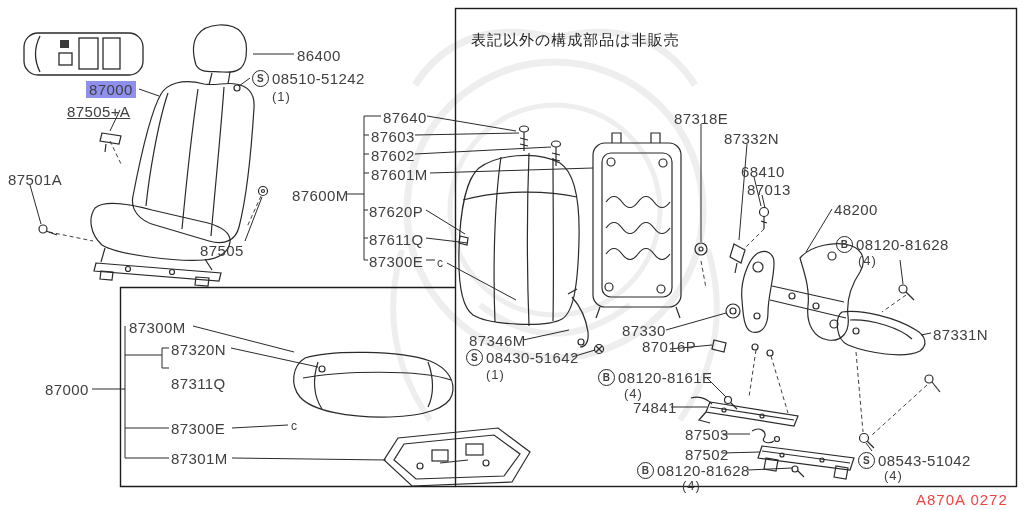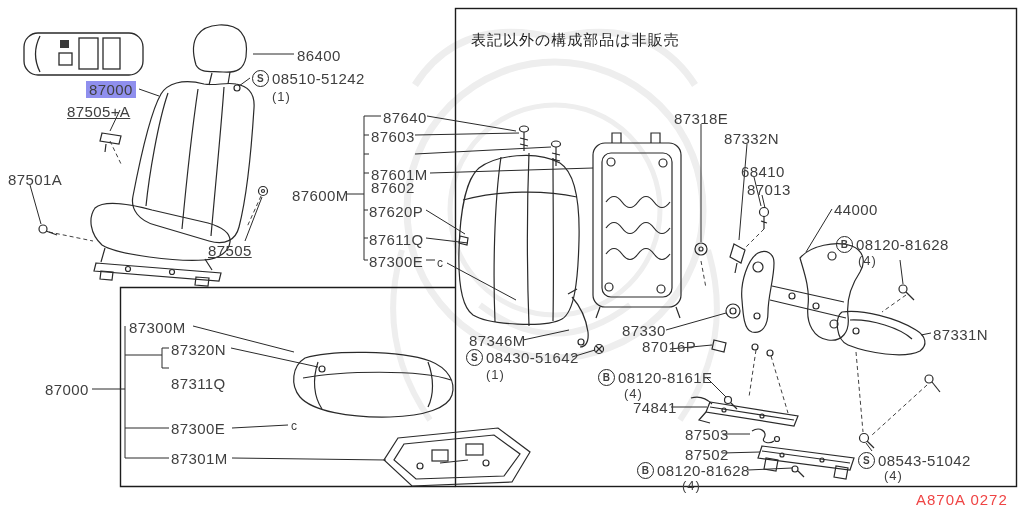--- a/index.html
+++ b/index.html
@@ -265,33 +265,33 @@
       </div>
       <div class="part-label highlighted" style="left: 86px; top: 81px; background: rgb(143, 143, 238);">
         <span>87000</span>
       </div>
       <div class="part-label" style="left: 67px; top: 103px; text-decoration: underline;">
         <span>87505+A</span>
       </div>
       <div class="part-label" style="left: 8px; top: 171px;">
         <span>87501A</span>
       </div>
-      <div class="part-label" style="left: 208px; top: 242px; text-decoration: underline;">
+      <div class="part-label" style="left: 200px; top: 242px;">
         <span>87505</span>
       </div>
       <div class="part-label" style="left: 292px; top: 187px;">
         <span>87600M</span>
       </div>
       <div class="part-label" style="left: 383px; top: 109px;">
         <span>87640</span>
       </div>
       <div class="part-label" style="left: 371px; top: 128px;">
         <span>87603</span>
       </div>
-      <div class="part-label" style="left: 371px; top: 147px; margin-top: 32px;">
+      <div class="part-label" style="left: 371px; top: 147px;">
         <span>87602</span>
       </div>
       <div class="part-label" style="left: 371px; top: 166px;">
         <span>87601M</span>
       </div>
       <div class="part-label" style="left: 369px; top: 203px;">
         <span>87620P</span>
       </div>
       <div class="part-label" style="left: 369px; top: 231px;">
         <span>87611Q</span>
@@ -308,21 +308,21 @@
       <div class="part-label" style="left: 724px; top: 130px;">
         <span>87332N</span>
       </div>
       <div class="part-label" style="left: 741px; top: 163px;">
         <span>68410</span>
       </div>
       <div class="part-label" style="left: 747px; top: 181px;">
         <span>87013</span>
       </div>
       <div class="part-label" style="left: 834px; top: 201px;">
-        <span>44000</span>
+        <span>48200</span>
       </div>
       <div class="part-label" style="left: 836px; top: 236px;">
         <span class="circ">B</span>
         <span>08120-81628</span>
       </div>
       <div class="part-label qty" style="left: 858px; top: 252px;">
         <span>(4)</span>
       </div>
       <div class="part-label" style="left: 469px; top: 332px;">
         <span>87346M</span>

